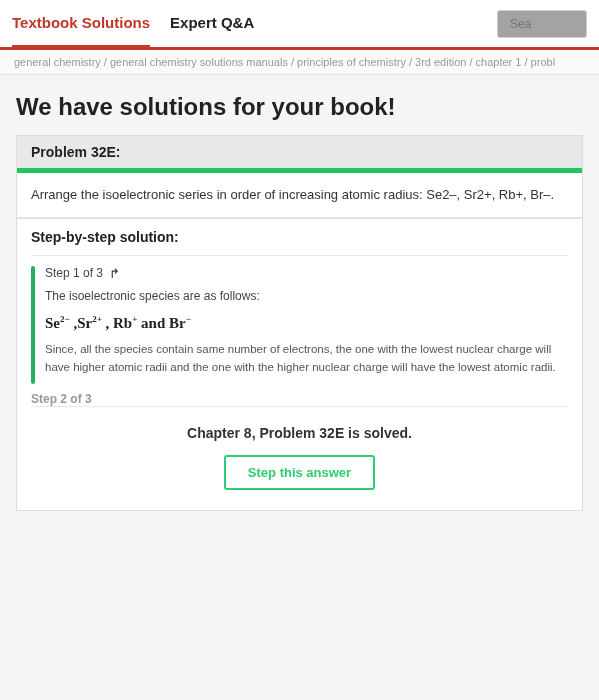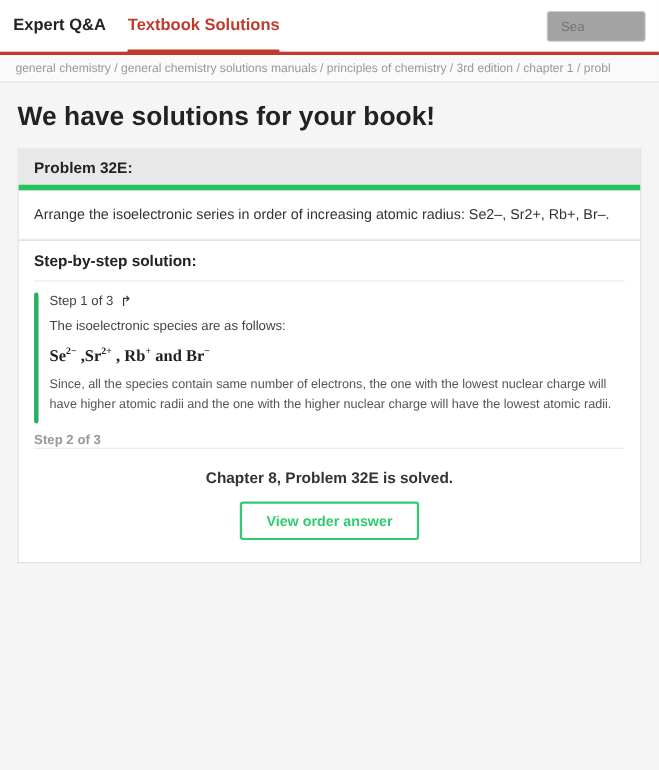--- a/index.html
+++ b/index.html
@@ -218,22 +218,22 @@
     .step-content {
       flex: 1;
     }
 
     sup { font-size: 9px; vertical-align: super; }
   </style>
 </head>
 <body>
 
 <nav class="navbar">
+  <span class="navbar-item active">Textbook Solutions</span>
   <span class="navbar-item">Expert Q&amp;A</span>
-  <span class="navbar-item active">Textbook Solutions</span>
   <input class="navbar-search" type="text" placeholder="Sea" style="">
 </nav>
 
 <div class="breadcrumb">
   <span>general chemistry / general chemistry solutions manuals / principles of chemistry / 3rd edition / chapter 1 / probl</span>
 </div>
 
 <div class="main-content">
 
   <h1 class="page-title">We have solutions for your book!</h1>
@@ -264,17 +264,17 @@
           <div class="step-explanation">Since, all the species contain same number of electrons, the one with the lowest nuclear charge will have higher atomic radii and the one with the higher nuclear charge will have the lowest atomic radii.</div>
         </div>
       </div>
 
       <div class="step-2-label">Step 2 of 3</div>
 
     </div>
 
     <div class="solved-section">
       <div class="solved-text">Chapter 8, Problem 32E is solved.</div>
-      <button class="view-answer-btn">View order answer</button>
+      <button class="view-answer-btn">Step this answer</button>
     </div>
   </div>
 
 </div>
 
 </body></html>

